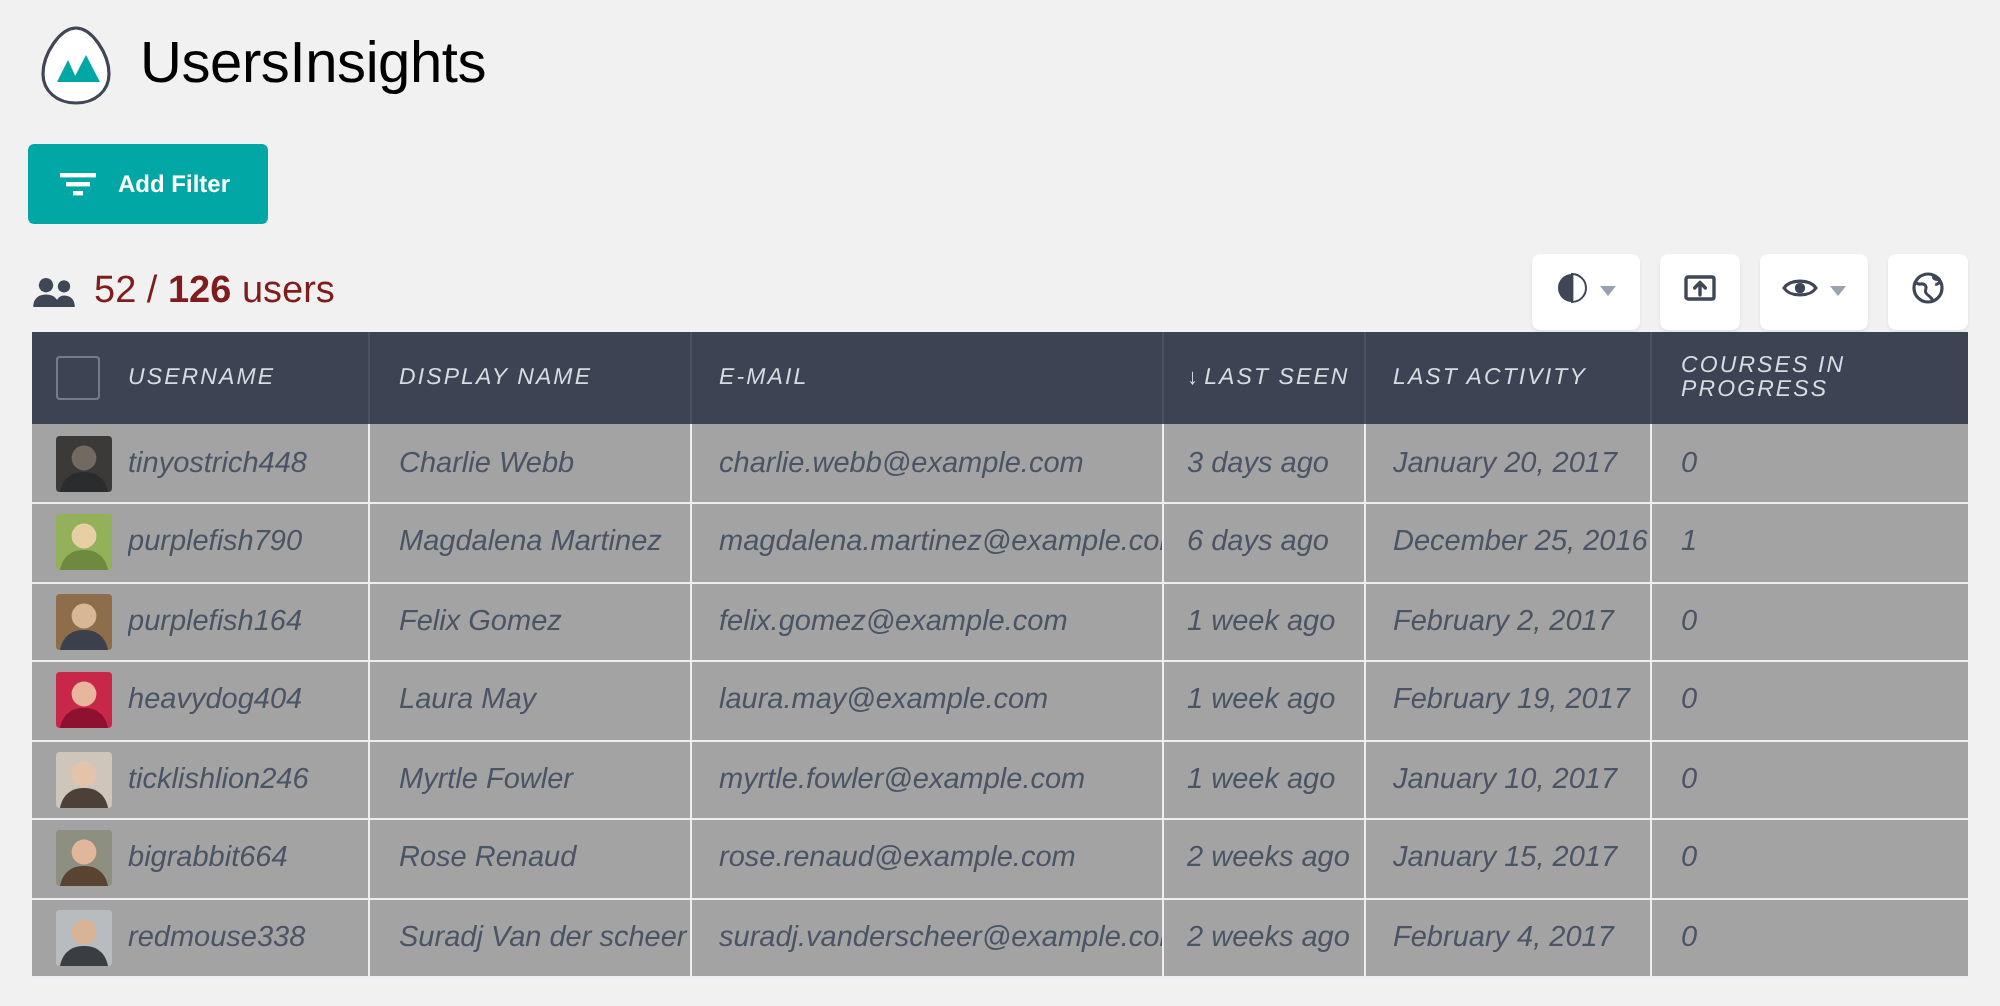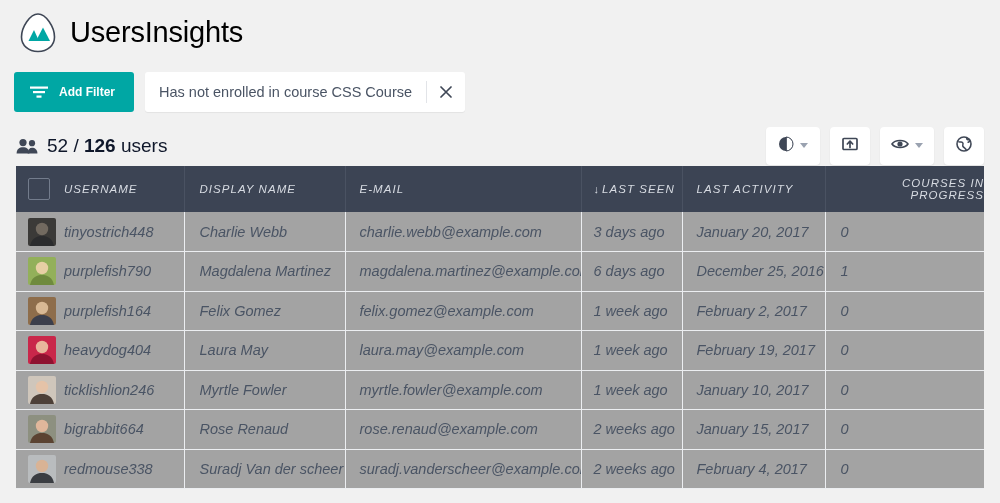--- a/index.html
+++ b/index.html
@@ -47,21 +47,21 @@
   }
   .chip-close svg { display: block; }
 
   
   .countrow {
     display: flex; align-items: center; justify-content: space-between;
     padding: 17px 16px 0 16px; height: 58px;
   }
   .count { display: flex; align-items: center; gap: 9px; }
   .count-icon { width: 22px; height: 16px; display: block; }
-  .count-text { font-size: 19px; color: #0f172a; white-space: nowrap; }
+  .count-text { font-size: 19px; color: #7f1d1d; white-space: nowrap; }
   .count-text b { font-weight: bold; }
 
   .tools { display: flex; align-items: center; gap: 10px; }
   .tool-btn {
     background: #fff; border: none; border-radius: 4px;
     height: 38px; display: flex; align-items: center; justify-content: center;
     gap: 6px; cursor: pointer;
     box-shadow: 0 1px 2px rgba(0,0,0,.07);
     color: #3f4756;
   }
@@ -77,21 +77,21 @@
   .table-wrap { padding: 0 16px; font-style: italic; }
   table { width: 100%; border-collapse: collapse; table-layout: fixed; background: #fff; }
 
   thead tr { background: #3c4454; }
   thead th {
     color: #d7dbe2; font-size: 11.5px; font-weight: normal;
     letter-spacing: 1.05px; text-align: left;
     padding: 11px 0 11px 0; height: 46px; vertical-align: middle;
     border-right: 1px solid #4a5262;
   }
-  thead th:last-child { border-right: none; text-align: right; }
+  thead th:last-child { border-right: none; }
   th.c-check { width: 48px; padding-left: 12px; border-right: none; }
   th.c-user  { width: 120px; border-left: none; }
   th.c-name  { width: 161px; padding-left: 15px; }
   th.c-mail  { width: 236px; padding-left: 14px; }
   th.c-seen  { width: 101px; padding-left: 12px; }
   th.c-act   { width: 143px; padding-left: 14px; }
   th.c-prog  { width: 159px; padding-left: 15px; }
 
   .hcheck {
     width: 22px; height: 22px; border: 1px solid #737c8c;
@@ -141,29 +141,20 @@
       <span class="filter-icon">
         <svg viewBox="0 0 18 14" width="18" height="14">
           <rect x="0" y="1.5" width="18" height="2.2" fill="#ffffff"></rect>
           <rect x="3" y="6" width="12" height="2.2" fill="#ffffff"></rect>
           <rect x="6.5" y="10.5" width="5" height="2.2" fill="#ffffff"></rect>
         </svg>
       </span>
       <span>Add Filter</span>
     </button>
 
-    <div class="filter-chip">
-      <span class="chip-text">Has not enrolled in course CSS Course</span>
-      <span class="chip-sep"></span>
-      <span class="chip-close">
-        <svg viewBox="0 0 12 12" width="12" height="12">
-          <path d="M1 1 L11 11 M11 1 L1 11" stroke="#3f4756" stroke-width="1.7" stroke-linecap="round"></path>
-        </svg>
-      </span>
-    </div>
   </div>
 
   <div class="countrow">
     <div class="count">
       <span class="count-icon">
         <svg viewBox="0 0 22 16" width="22" height="16">
           <circle cx="7" cy="4.6" r="3.6" fill="#3f4756"></circle>
           <circle cx="16" cy="5.2" r="3.1" fill="#3f4756"></circle>
           <path d="M0.6 15.5 C0.6 11 3.5 9.2 7 9.2 C10.5 9.2 13.4 11 13.4 15.5 Z" fill="#3f4756"></path>
           <path d="M11.6 15.5 C11.8 11.8 13.6 9.8 16 9.8 C19 9.8 21.4 11.6 21.4 15.5 Z" fill="#3f4756"></path>

